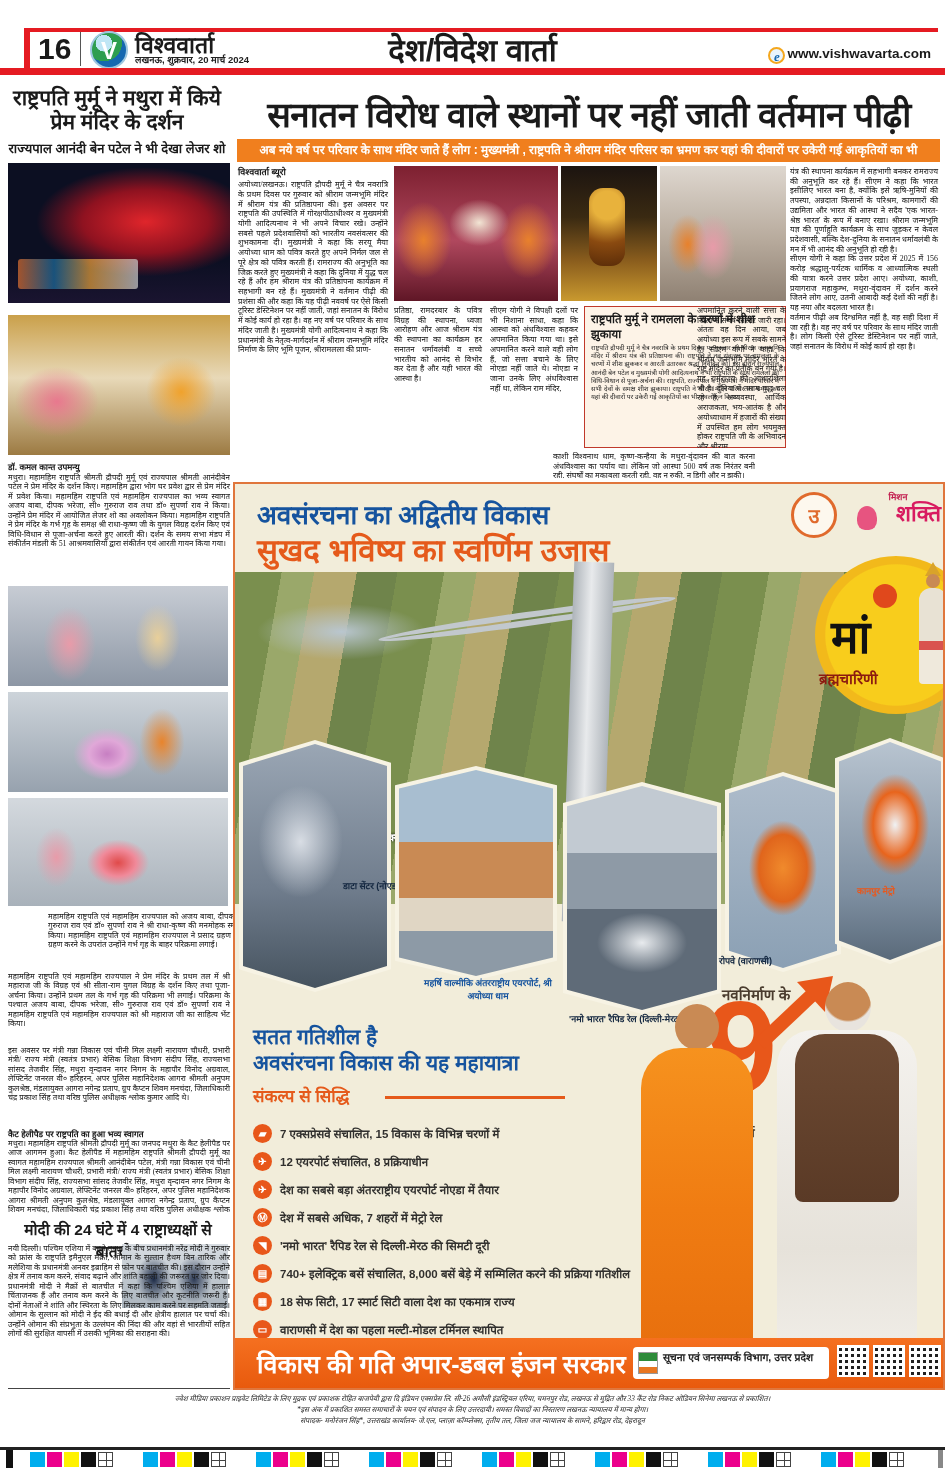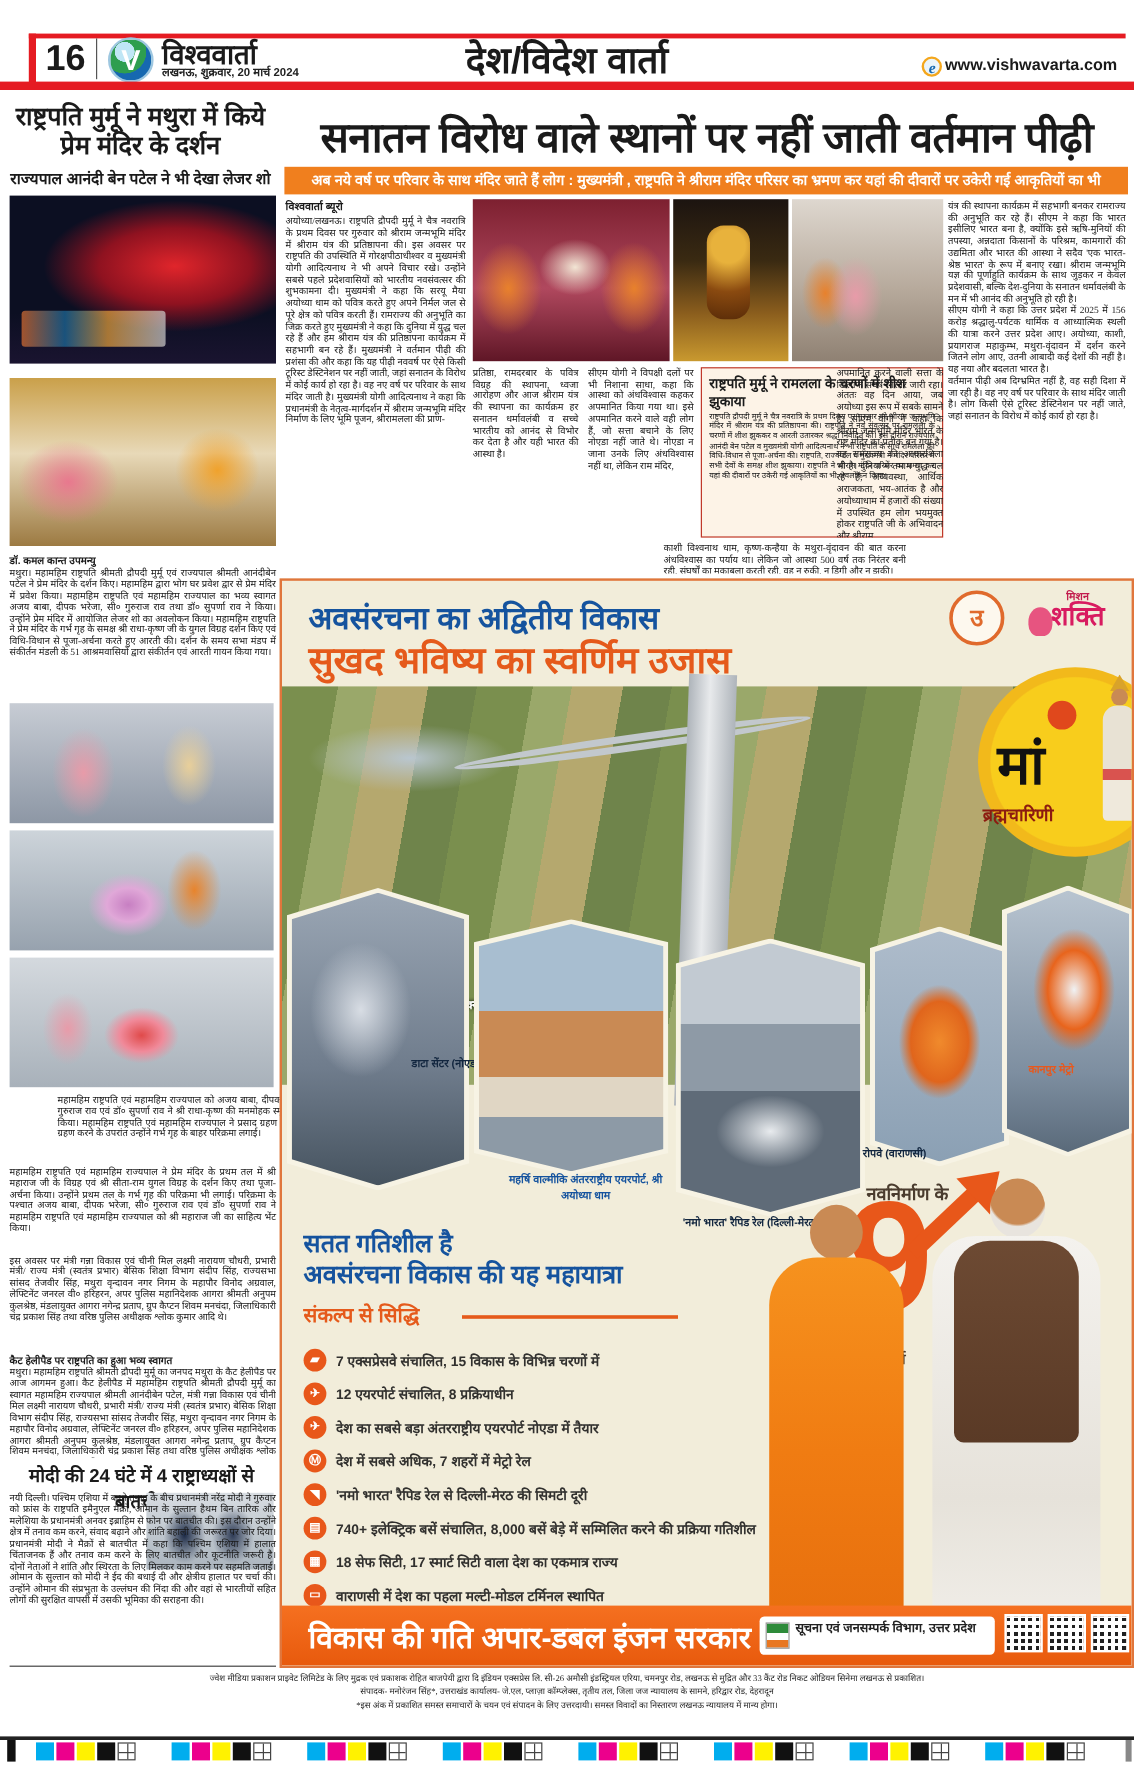--- a/index.html
+++ b/index.html
@@ -44,21 +44,21 @@
   .hbox p { font-size:6.6px; line-height:1.25; text-align:justify; }
 
   
   .ad { position:absolute; left:233px; top:482px; width:712px; height:908px; background:#f2edda; border:2px solid #e0763c; overflow:hidden; }
   .ad-h1 { position:absolute; left:22px; top:12px; font-size:26px; color:#15539e; }
   .ad-h2 { position:absolute; left:22px; top:44px; font-size:31px; color:#e55a1b; }
   .up-emblem { position:absolute; left:556px; top:8px; width:46px; height:46px; border-radius:50%; border:3px solid #e06a2c;
                color:#e06a2c; text-align:center; font:bold 20px "Liberation Sans",sans-serif; line-height:42px; background:#fdf8ee; }
   .mshakti { position:absolute; left:620px; top:6px; width:86px; height:56px; text-align:center; }
   .mshakti .m1 { font:bold 9px "Liberation Sans",sans-serif; color:#c21d4e; display:block; }
-  .mshakti .m2 { font:bold 22px "Liberation Sans",sans-serif; color:#d81b60; display:block; line-height:1; }
+  .mshakti .m2 { font:bold 22px "Liberation Sans",sans-serif; color:#d81b60; display:block; line-height:1;text-align:right; }
   .mshakti .fist { position:absolute; left:2px; top:16px; width:20px; height:24px; border-radius:50% 50% 40% 40%; background:#e75480; }
   .aerial { position:absolute; left:0px; top:88px; width:708px; height:332px;
             background:
               radial-gradient(120px 40px at 15% 18%, #b9c6cf 0, transparent 70%),
               repeating-linear-gradient(100deg,#7a8f4e 0 46px,#9aa86a 46px 78px,#b5a86e 78px 120px,#6f844b 120px 160px);
   }
   .aerial .road { position:absolute; left:47%; top:-10px; width:40px; height:360px; background:linear-gradient(90deg,#aeb4ba,#e8eaec 45%,#aeb4ba); transform:rotate(2deg); }
   .aerial .road2 { position:absolute; left:20%; top:40px; width:300px; height:14px; border-radius:50%; border:6px solid #c2c8cd; background:transparent; transform:rotate(-8deg); }
   .aerial-label { position:absolute; left:95px; top:258px; color:#fff; font:bold 10px "Liberation Sans",sans-serif; text-shadow:0 0 3px #000; }
   .badge { position:absolute; left:580px; top:72px; width:162px; height:158px; border-radius:50%;
@@ -91,21 +91,21 @@
   .ad-footer-text { position:absolute; left:22px; top:8px; font-size:25px; color:#fff; font-family:"Liberation Sans",sans-serif; font-weight:bold; }
   .dept-box { position:absolute; left:398px; top:9px; width:196px; height:32px; background:#fff; border-radius:4px; }
   .dept-box .flag { position:absolute; left:5px; top:5px; width:20px; height:22px; background:linear-gradient(180deg,#2e8b3a 0 40%,#fff 40% 70%,#e87722 70% 100%); border:1px solid #999; }
   .dept-box .dept-tx { position:absolute; left:30px; top:4px; width:162px; font:bold 10.5px "Liberation Sans",sans-serif; color:#222; line-height:1.15; }
   .qr { position:absolute; top:7px; width:32px; height:32px; background:
         repeating-linear-gradient(0deg,#111 0 3px,#fff 3px 6px),
         repeating-linear-gradient(90deg,#111 0 3px,#fff 3px 6px); background-blend-mode:screen; border:2px solid #fff; }
 
   
   .imprint { position:absolute; left:0; top:1394px; width:945px; text-align:center; }
-  .imp-l { font-size:7.2px; line-height:1.5; color:#222; }
+  .imp-l { font-size:7.2px; line-height:1.5; color:#222;font-style:italic; }
   .imp-en { font-size:8.2px; font-family:"Liberation Sans",sans-serif; color:#222; }
   .imp-rule { position:absolute; left:0; top:1447px; width:945px; height:2.5px; background:#222; }
   .cmyk { position:absolute; left:0; top:1452px; width:945px; height:17px; }
   .cmyk .grp { position:absolute; top:0; height:15px; display:flex; gap:2px; }
   .sq { width:15px; height:15px; }
   .reg { width:15px; height:15px; border:1.5px solid #444; position:relative; background:#fff; }
   .reg::before { content:""; position:absolute; left:50%; top:0; bottom:0; width:1px; background:#444; }
   .reg::after { content:""; position:absolute; top:50%; left:0; right:0; height:1px; background:#444; }
   .endbar-l { position:absolute; left:6px; top:1450px; width:7px; height:18px; background:#111; }
   .endbar-r { position:absolute; right:2px; top:1450px; width:5px; height:18px; background:#888; }
@@ -311,22 +311,22 @@
       <div class="dept-tx">सूचना एवं जनसम्पर्क विभाग, उत्तर प्रदेश</div>
     </div>
     <div class="qr" style="left:602px;"></div>
     <div class="qr" style="left:638px;"></div>
     <div class="qr" style="left:674px;"></div>
   </div>
 </div>
 
 <div class="imprint">
   <div class="imp-l">ज्वेश मीडिया प्रकाशन प्राइवेट लिमिटेड के लिए मुद्रक एवं प्रकाशक रोहित बाजपेयी द्वारा दि इंडियन एक्सप्रेस लि. सी-26 अमौसी इंडस्ट्रियल एरिया, चमनपुर रोड, लखनऊ से मुद्रित और 33 कैंट रोड निकट ओडियन सिनेमा लखनऊ से प्रकाशित।</div>
+  <div class="imp-l">*इस अंक में प्रकाशित समस्त समाचारों के चयन एवं संपादन के लिए उत्तरदायी। समस्त विवादों का निस्तारण लखनऊ न्यायालय में मान्य होगा।</div>
   <div class="imp-l">संपादक- मनोरंजन सिंह*, उत्तराखंड कार्यालय- जे.एल, प्लाज़ा कॉम्प्लेक्स, तृतीय तल, जिला जज न्यायालय के सामने, हरिद्वार रोड, देहरादून</div>
-  <div class="imp-l">*इस अंक में प्रकाशित समस्त समाचारों के चयन एवं संपादन के लिए उत्तरदायी। समस्त विवादों का निस्तारण लखनऊ न्यायालय में मान्य होगा।</div>
 </div>
 <div class="imp-rule"></div>
 <div class="endbar-l"></div>
 <div class="endbar-r"></div>
 <div class="cmyk" id="cmykbar">
     <div class="grp" style="left: 30px;">
       <div class="sq" style="background: rgb(0, 173, 238);"></div>
       <div class="sq" style="background: rgb(236, 0, 140);"></div>
       <div class="sq" style="background: rgb(255, 242, 0);"></div>
       <div class="sq" style="background: rgb(17, 17, 17);"></div>

